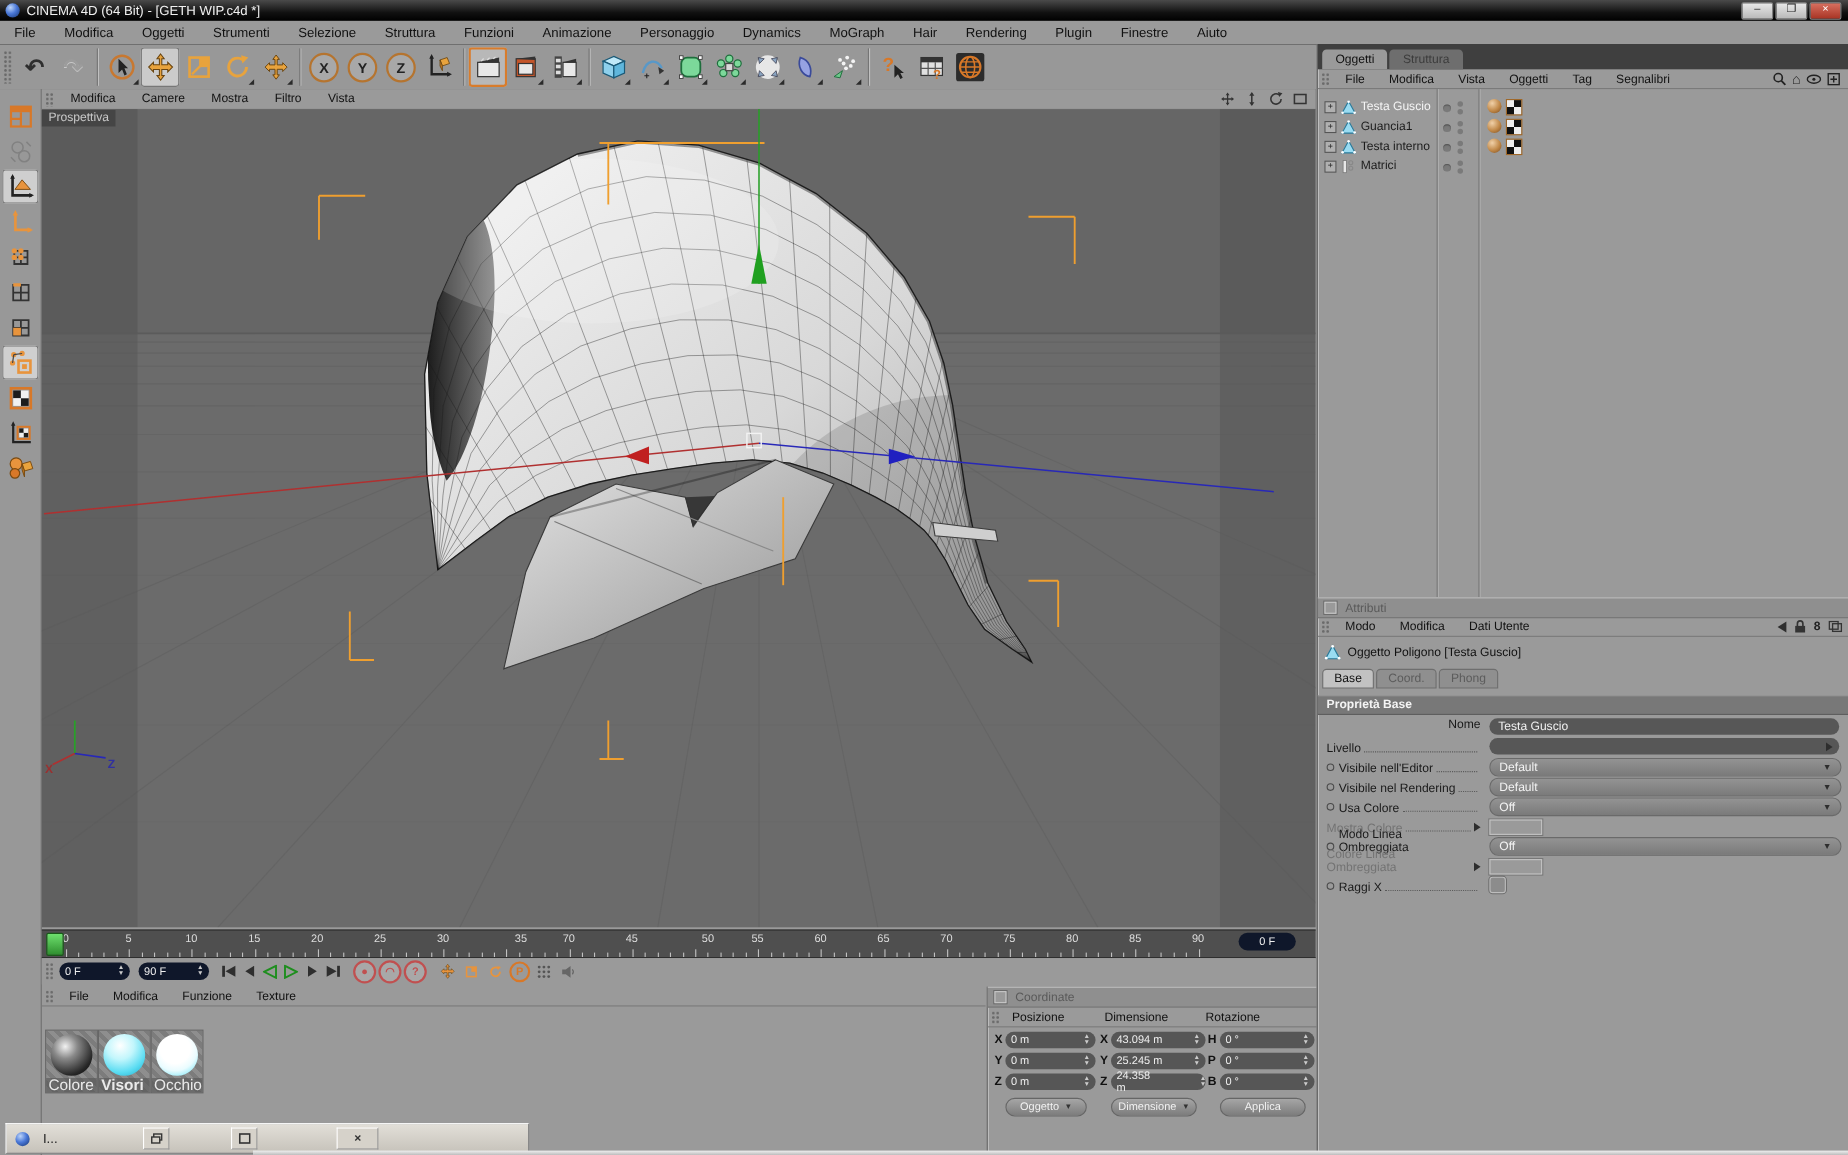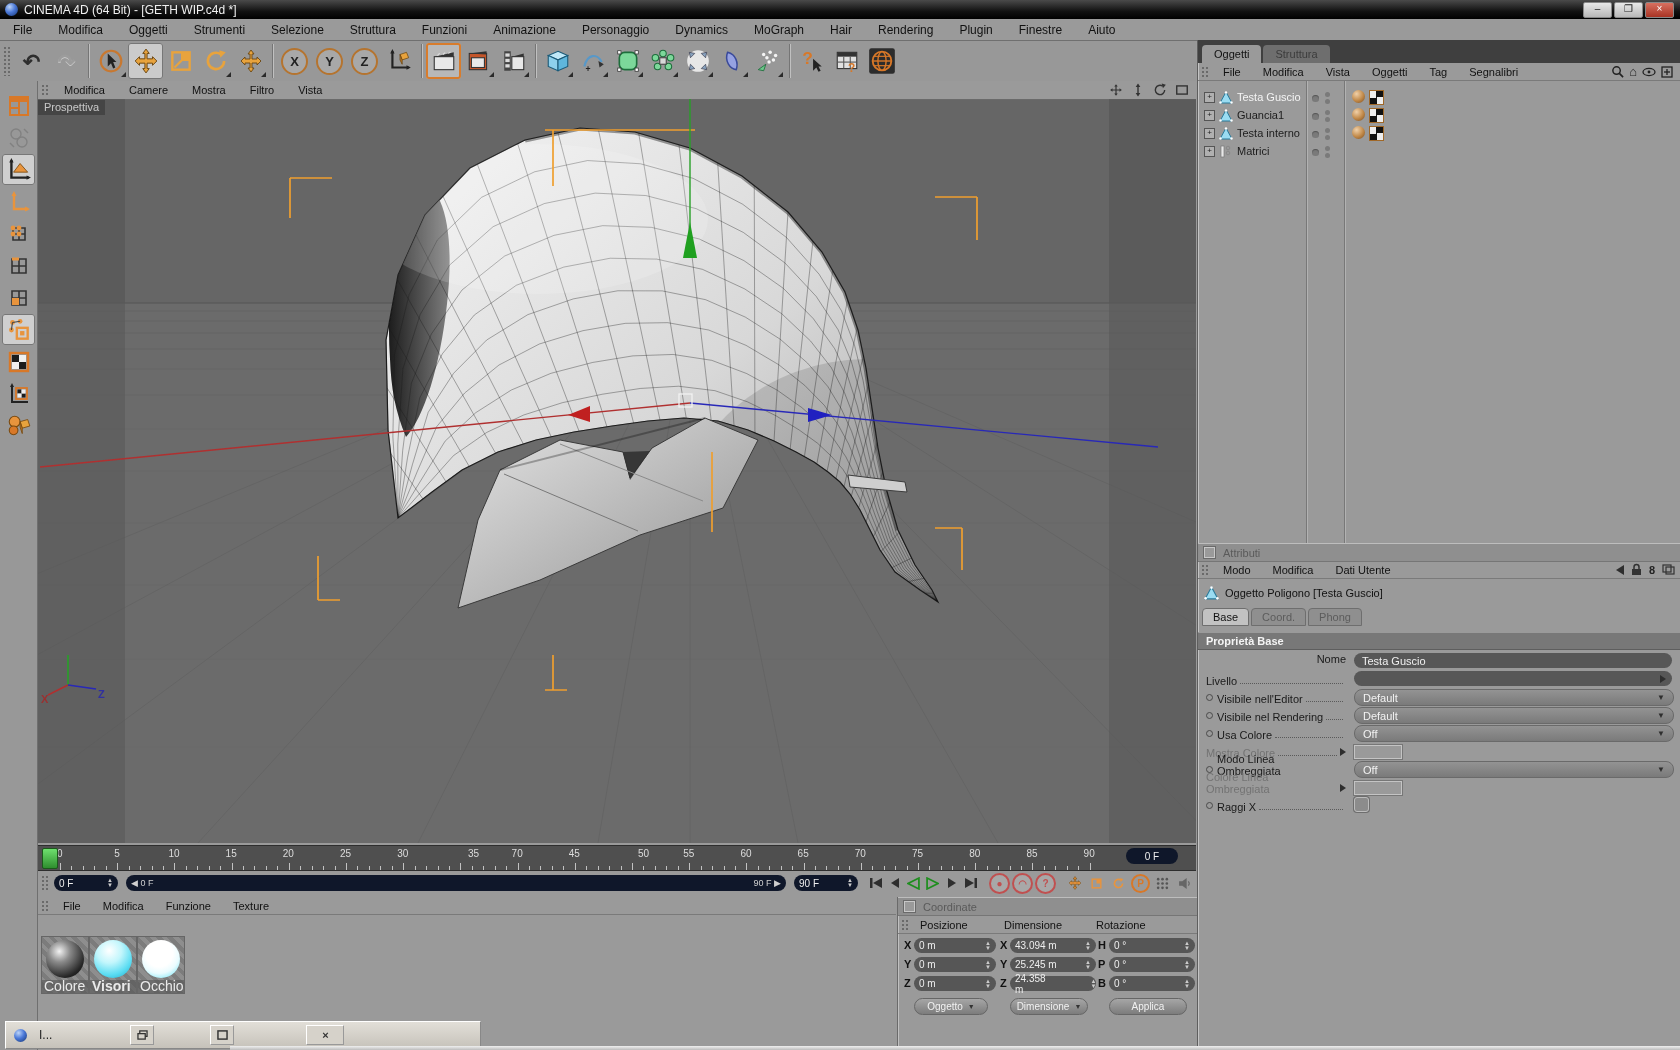--- a/index.html
+++ b/index.html
@@ -692,24 +692,20 @@
 
   <div class="abs" id="playrow">
     <span class="grip" style="height:16px;"></span>
     <span class="dkf" style="width:54px;margin-left:2px;">
         <span>0 F</span>
         <span class="stp">
           <span>▲</span>
           <span>▼</span>
         </span>
       </span>
-    <span class="dkf" style="width:650px;margin-left:8px;border-radius:9px;">
-      <span style="color:#cfcfcf;font-size:9px;">◀ 0 F</span>
-      <span style="margin-left:auto;color:#cfcfcf;font-size:9px;">90 F ▶</span>
-    </span>
     <span class="dkf" style="width:54px;margin-left:8px;">
         <span>90 F</span>
         <span class="stp">
           <span>▲</span>
           <span>▼</span>
         </span>
       </span>
     <span style="display:flex;margin-left:8px;">
       <span class="tbtn">
           <svg width="14" height="12" viewBox="0 0 14 12">

